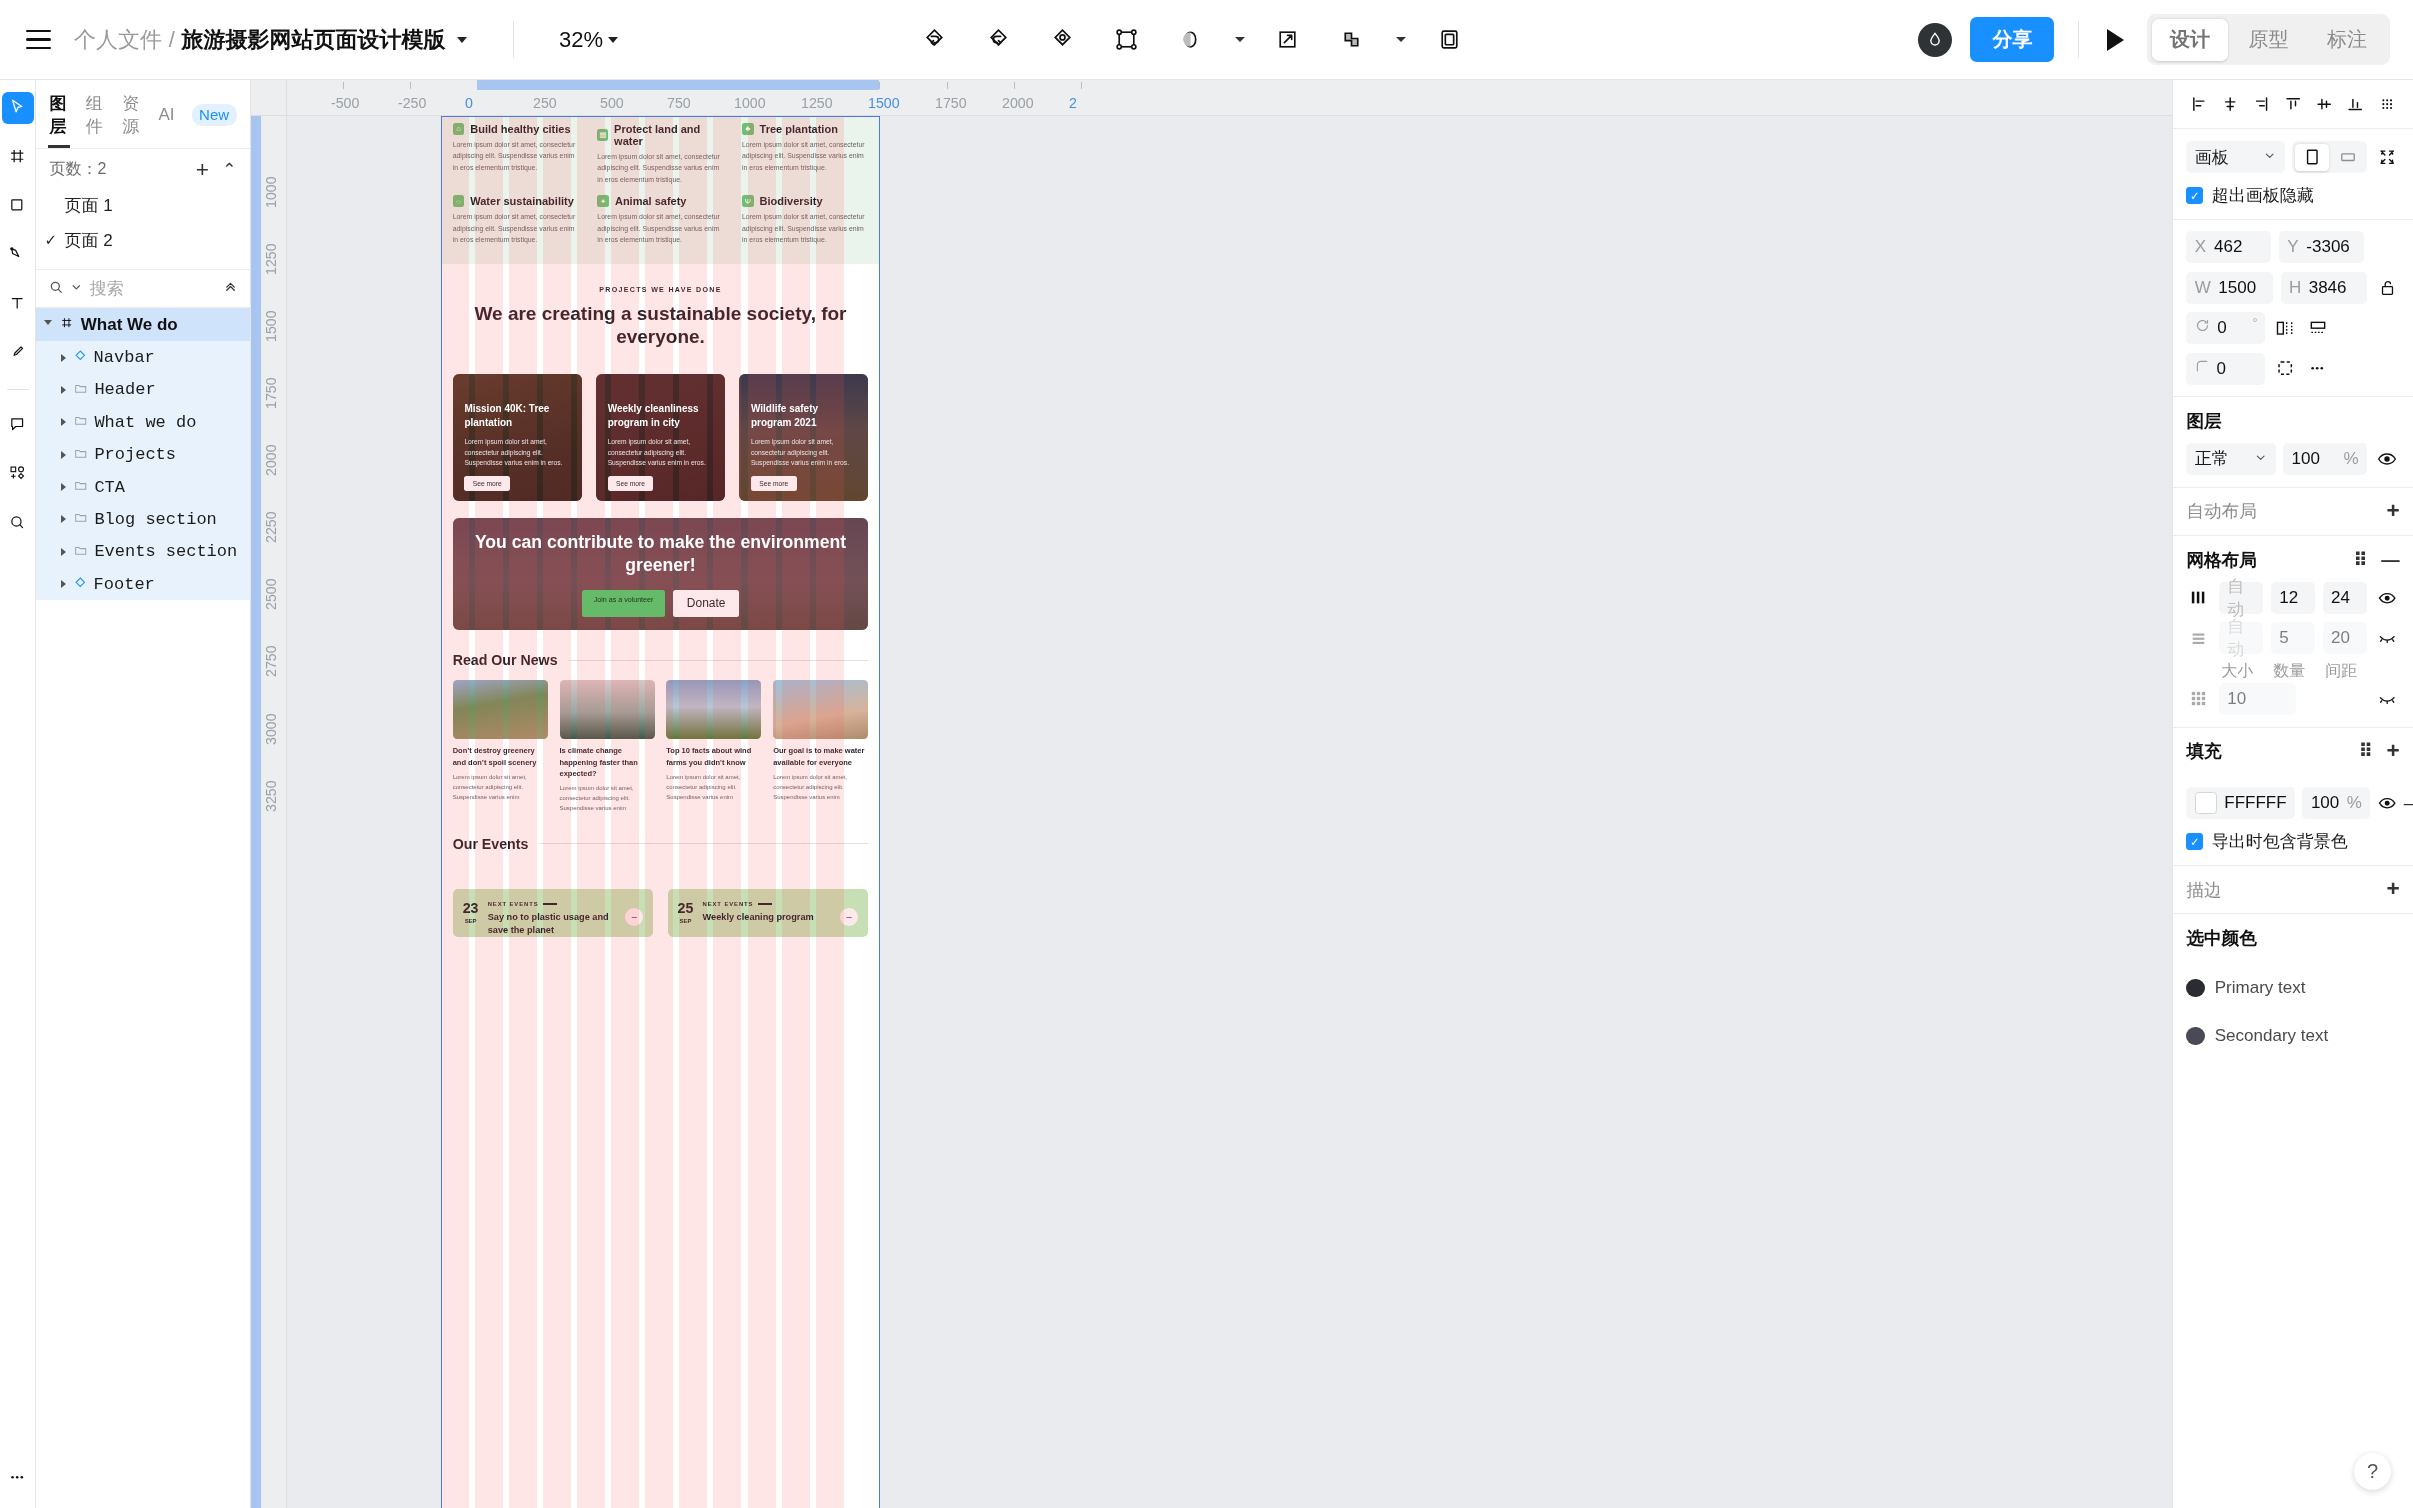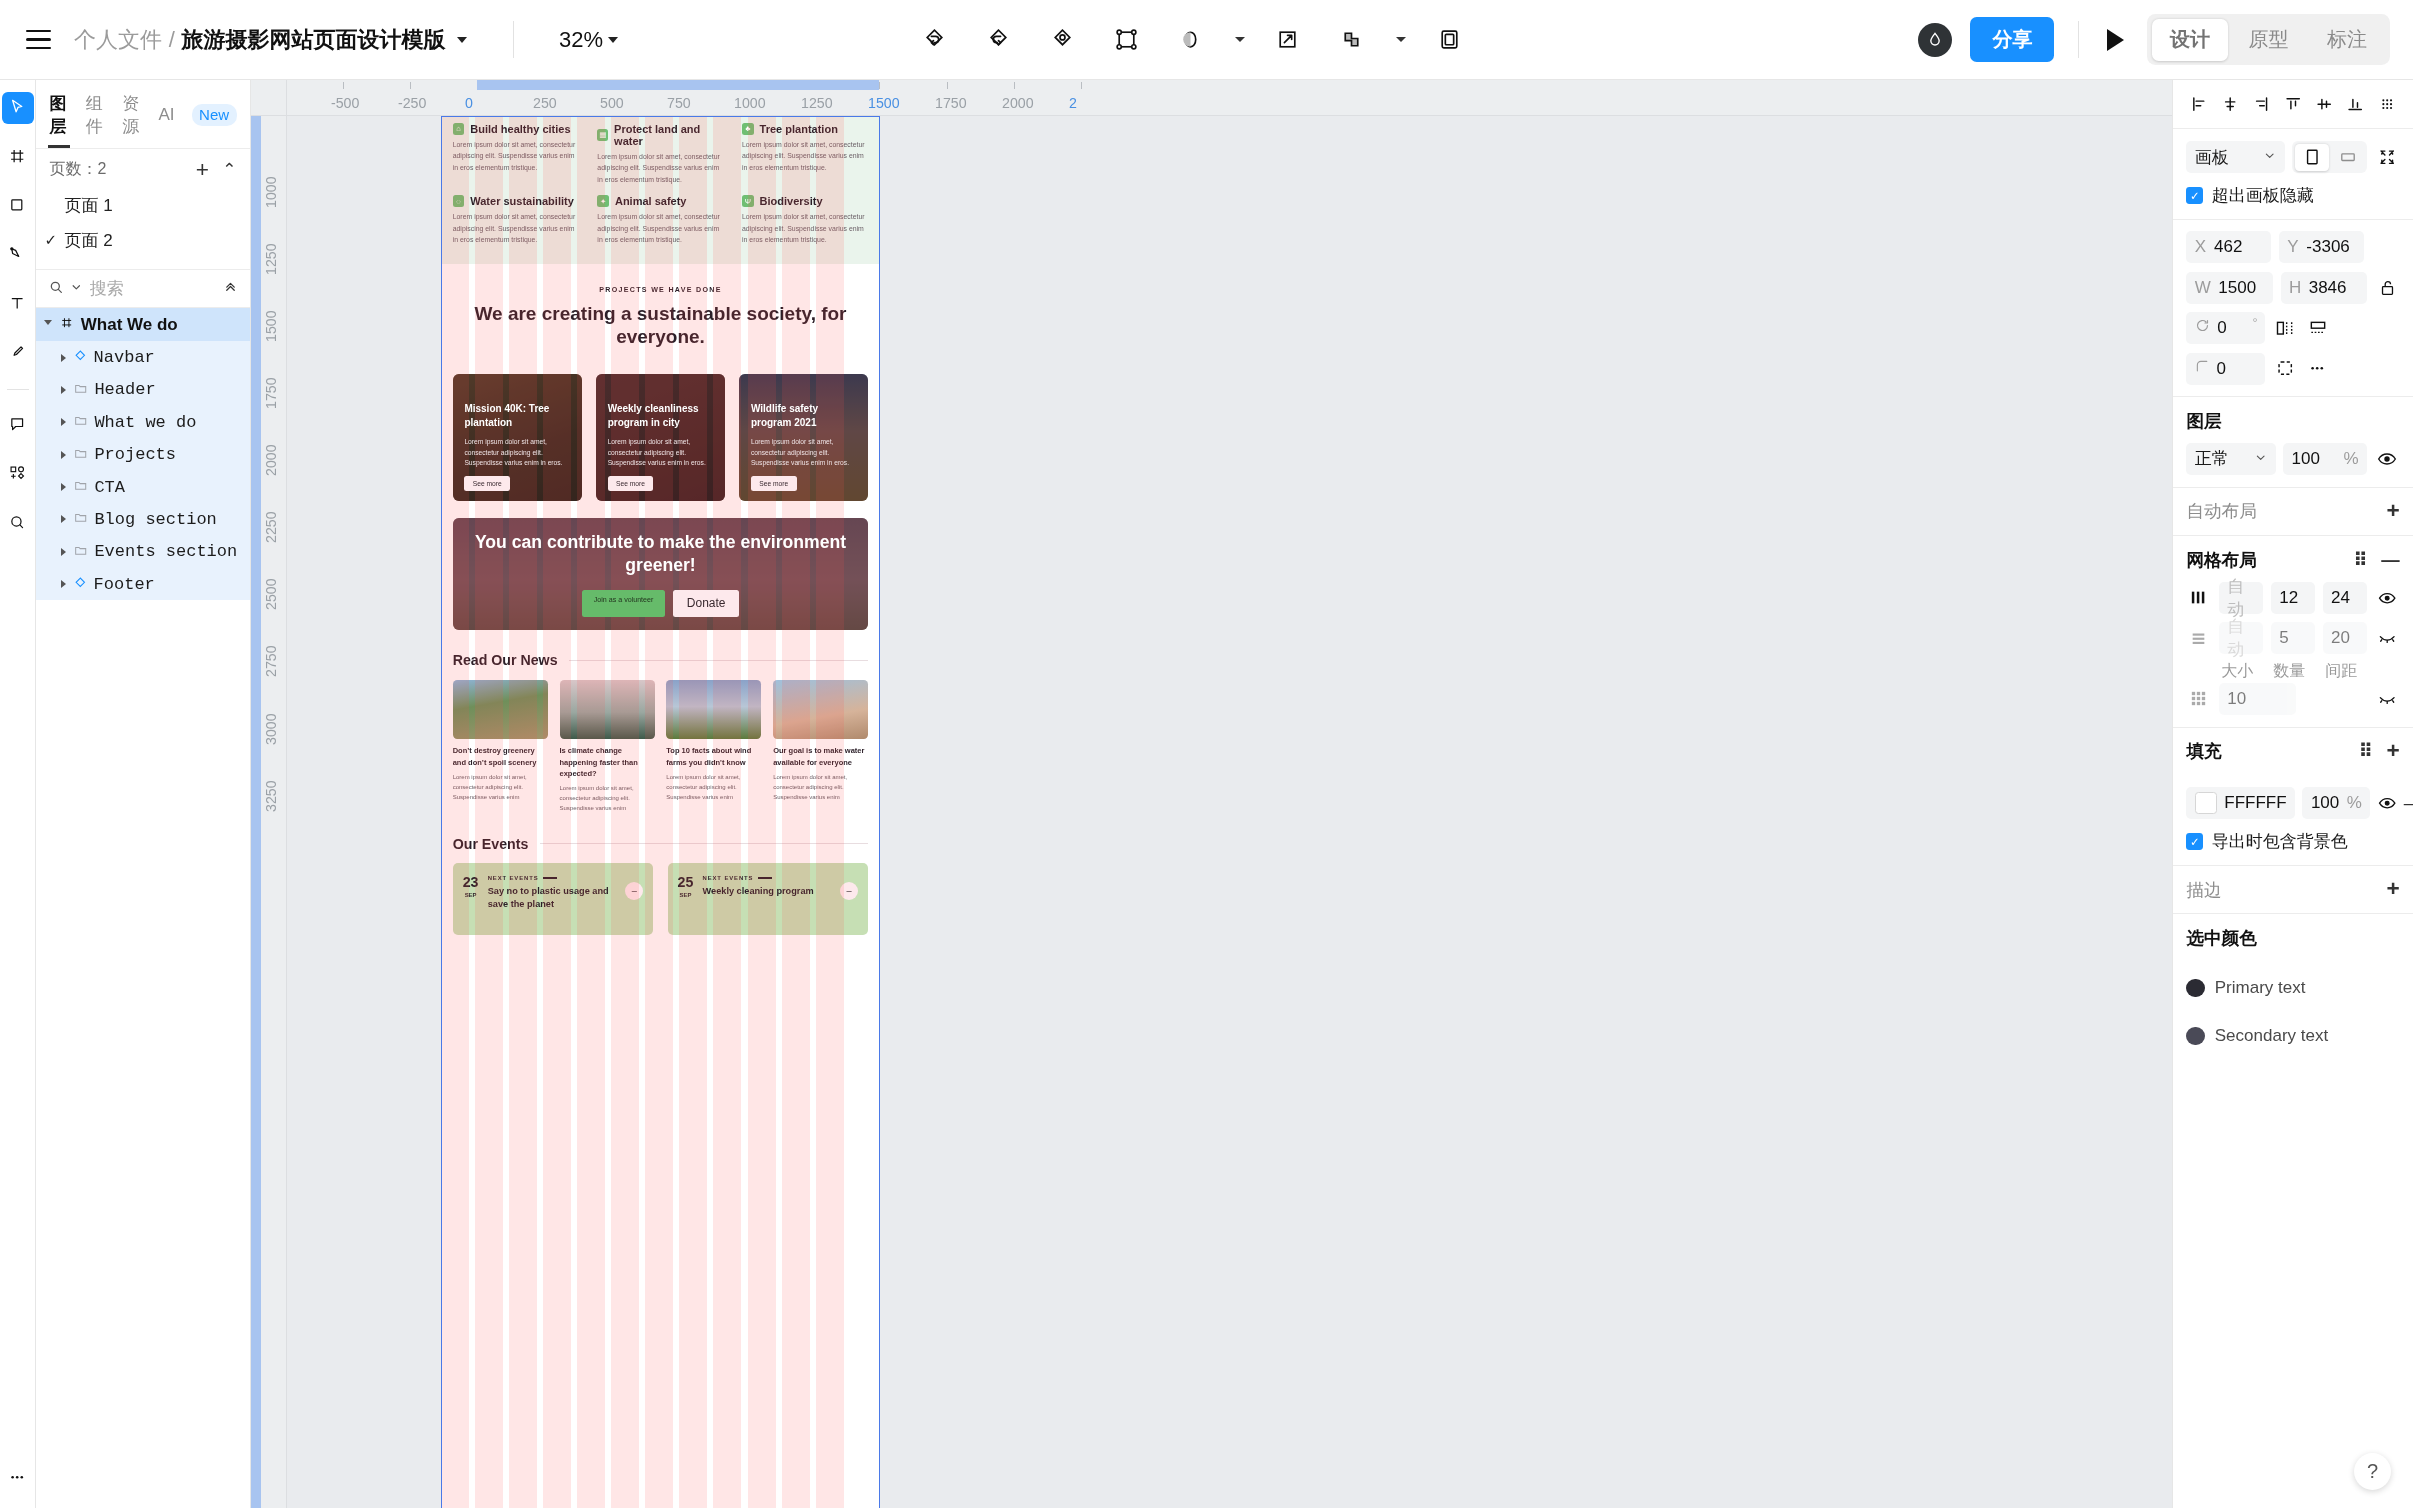--- a/index.html
+++ b/index.html
@@ -150,21 +150,21 @@
   .sechead h3 { font-size:14.2px; font-weight:700; color:#2b1f28; white-space:nowrap; }
   .sechead .line { flex:1; height:0.8px; background:#e8dde0; }
 
   .news { display:grid; grid-template-columns:repeat(4,1fr); gap:11.7px; padding:11.7px 11.7px 0; }
   .nimg { height:59px; border-radius:4.2px; }
   .ntitle { font-size:7.5px; font-weight:700; color:#2b1f28; line-height:1.5; margin-top:6.7px; }
   .nbody { font-size:6px; color:#6a5f66; line-height:1.65; margin-top:5px; }
 
   .events { display:grid; grid-template-columns:repeat(2,1fr); gap:14.2px; padding:11.7px 11.7px 0; }
   .ecard { background:#c6dfb4; border-radius:5px; padding:11.7px 10px; display:flex;
-           align-items:flex-start; gap:9.2px; height:72px; }
+           align-items:flex-start; gap:9.2px; height:48px;margin-top:26px; }
   .edate { text-align:center; }
   .edate .d { font-size:14.2px; font-weight:700; color:#2b1f28; line-height:1; }
   .edate .m { font-size:5.9px; font-weight:700; color:#2b1f28; margin-top:2.5px; }
   .einfo { flex:1; }
   .enx { display:flex; align-items:center; gap:5px; font-size:5.9px; letter-spacing:0.9px;
          font-weight:700; color:#2b1f28; }
   .enx .dash { width:13.4px; height:1.3px; background:#2b1f28; }
   .etitle { font-size:9.2px; font-weight:700; color:#2b1f28; line-height:1.4; margin-top:4.2px; }
   .ecirc { width:18.4px;height:18.4px;border-radius:50%;background:#fde9ec; display:flex;
            align-items:center;justify-content:center; font-size:9.2px; color:#3a2a30; margin-top:6.7px;}

